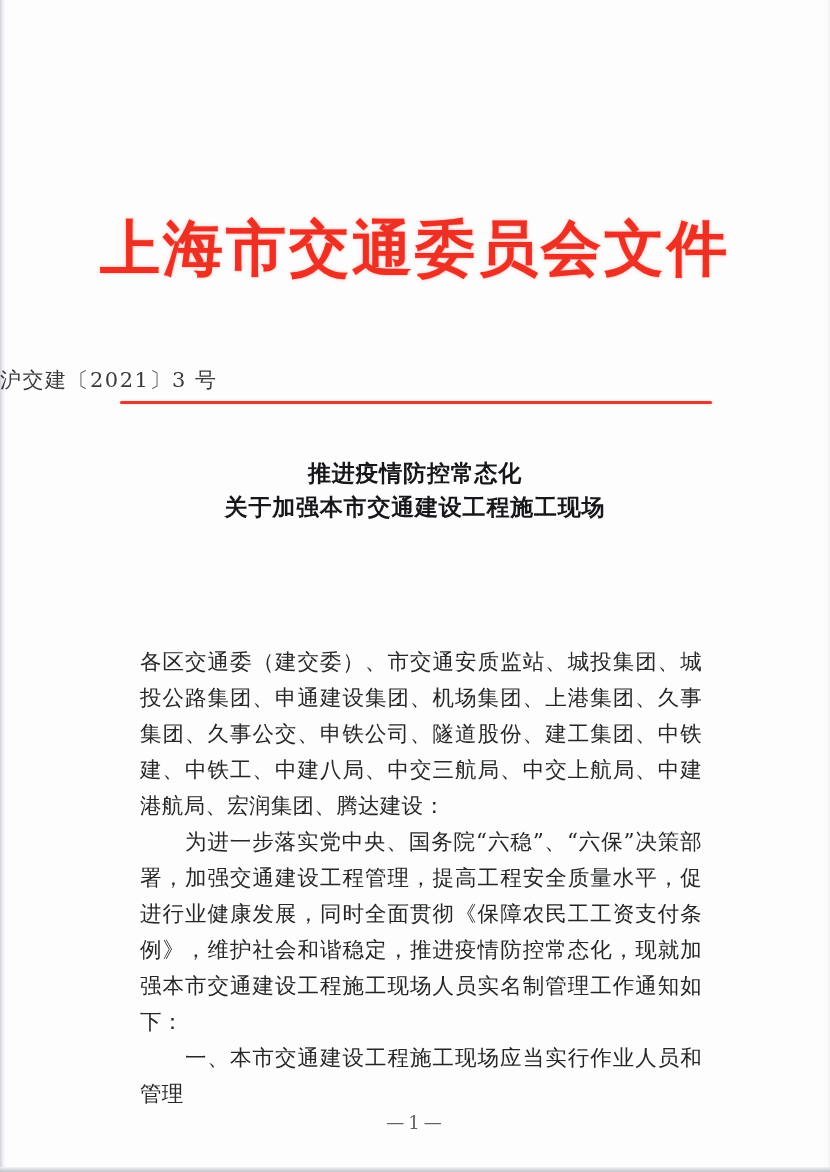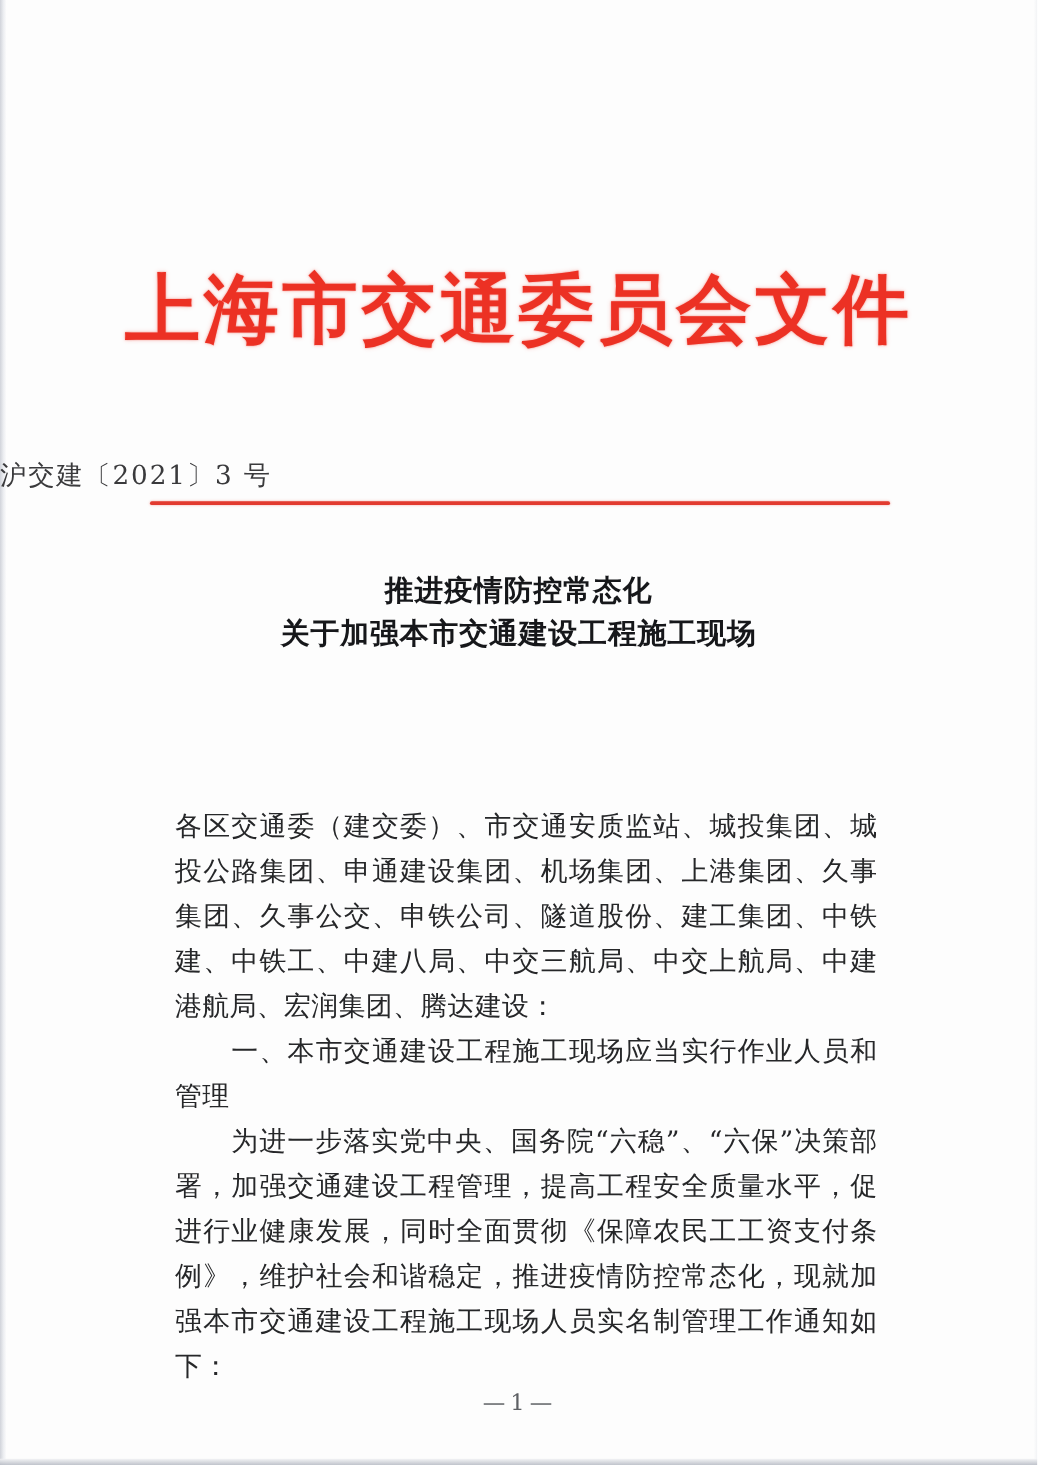--- a/index.html
+++ b/index.html
@@ -155,21 +155,21 @@
 
   <div class="red-rule"></div>
 
   <div class="doc-title">
     <div class="tline">推进疫情防控常态化</div>
     <div class="tline">关于加强本市交通建设工程施工现场</div>
   </div>
 
   <div class="body-block">
     <p class="para">各区交通委（建交委）、市交通安质监站、城投集团、城投公路集团、申通建设集团、机场集团、上港集团、久事集团、久事公交、申铁公司、隧道股份、建工集团、中铁建、中铁工、中建八局、中交三航局、中交上航局、中建港航局、宏润集团、腾达建设：</p>
+    <p class="para indent">为进一步落实党中央、国务院“六稳”、“六保”决策部署，加强交通建设工程管理，提高工程安全质量水平，促进行业健康发展，同时全面贯彻《保障农民工工资支付条例》，维护社会和谐稳定，推进疫情防控常态化，现就加强本市交通建设工程施工现场人员实名制管理工作通知如下：</p>
     <p class="para indent">一、本市交通建设工程施工现场应当实行作业人员和管理</p>
-    <p class="para indent">为进一步落实党中央、国务院“六稳”、“六保”决策部署，加强交通建设工程管理，提高工程安全质量水平，促进行业健康发展，同时全面贯彻《保障农民工工资支付条例》，维护社会和谐稳定，推进疫情防控常态化，现就加强本市交通建设工程施工现场人员实名制管理工作通知如下：</p>
   </div>
 
   <div class="page-footer">
     <span>—</span><span class="fnum">1</span><span>—</span>
   </div>
 
 </div>
 
 </body></html>

